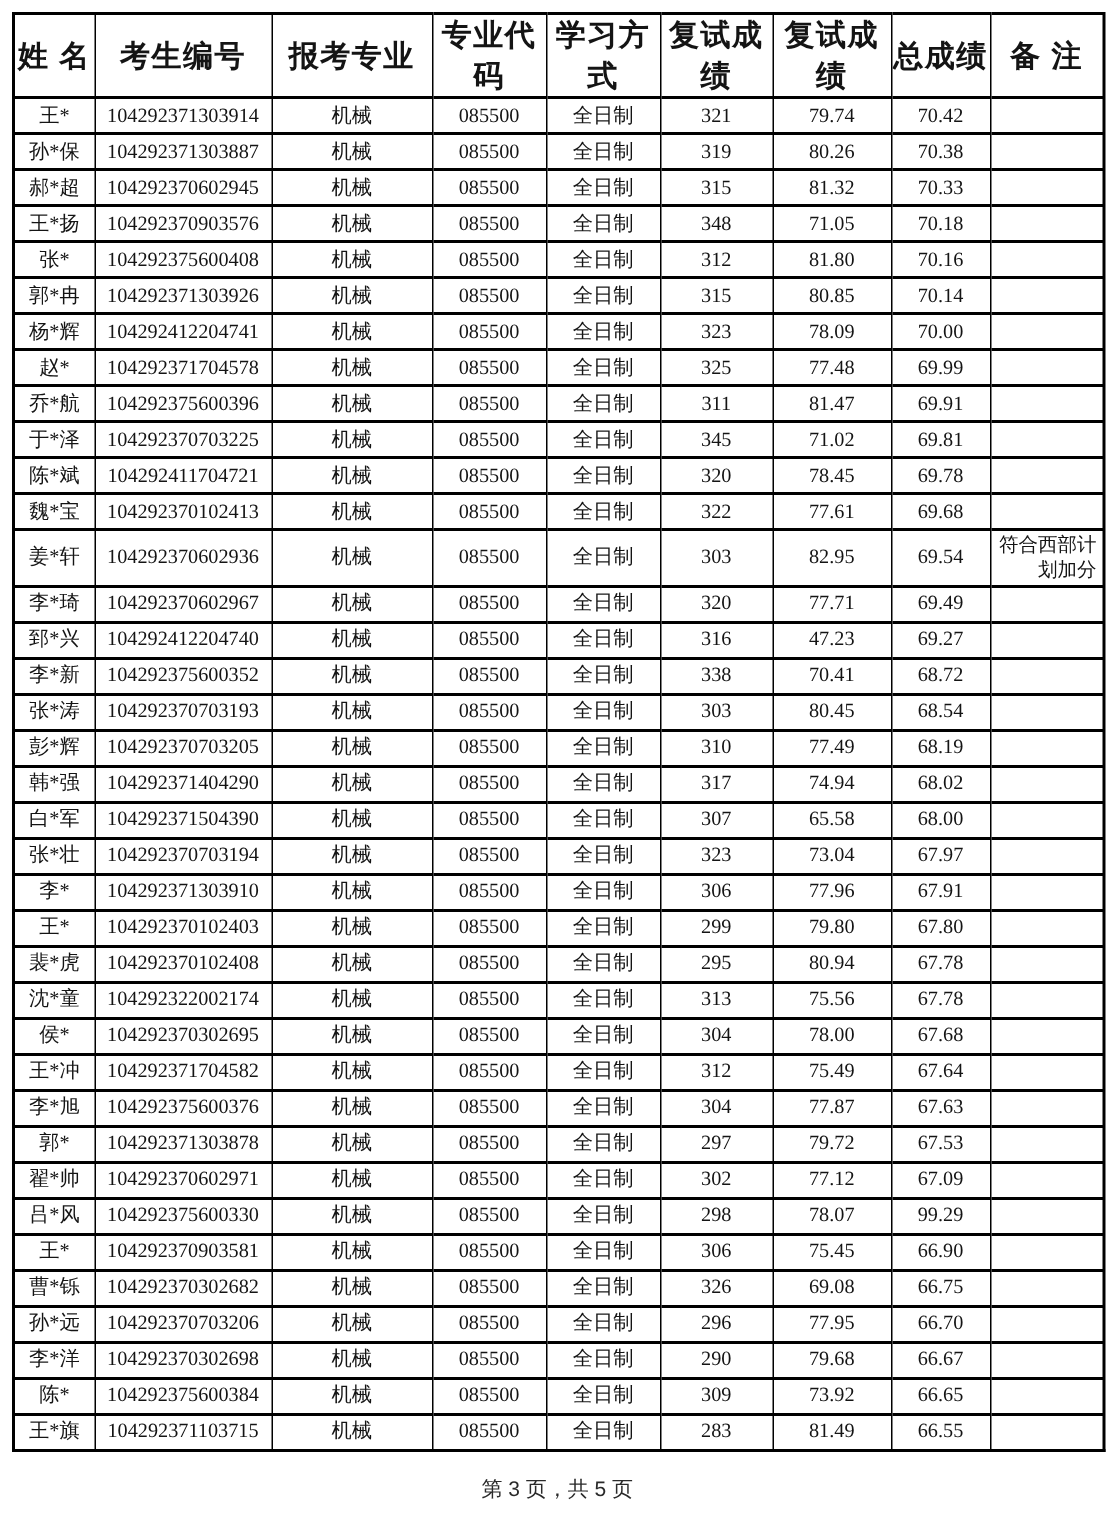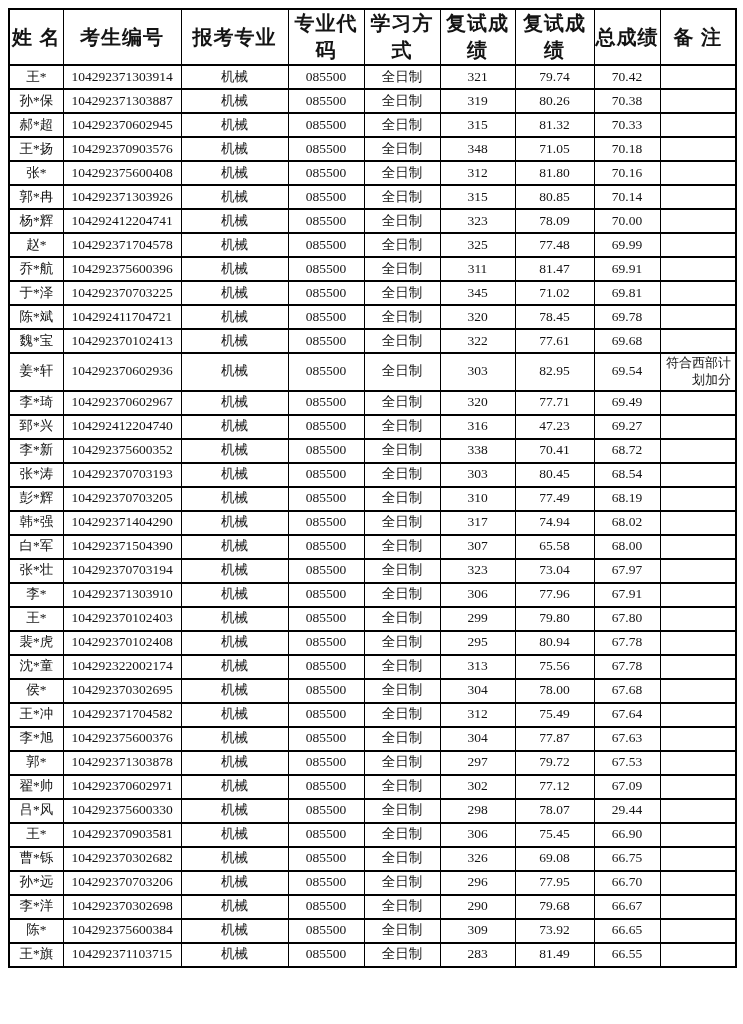--- a/index.html
+++ b/index.html
@@ -423,21 +423,21 @@
           <td class="cell-remark"></td>
         </tr>
         <tr>
           <td class="cell-name">吕*风</td>
           <td class="cell-candidate-id">104292375600330</td>
           <td class="cell-major">机械</td>
           <td class="cell-major-code">085500</td>
           <td class="cell-study-mode">全日制</td>
           <td class="cell-initial-score">298</td>
           <td class="cell-retest-score">78.07</td>
-          <td class="cell-total-score">29.44</td>
+          <td class="cell-total-score">99.29</td>
           <td class="cell-remark"></td>
         </tr>
         <tr>
           <td class="cell-name">王*</td>
           <td class="cell-candidate-id">104292370903581</td>
           <td class="cell-major">机械</td>
           <td class="cell-major-code">085500</td>
           <td class="cell-study-mode">全日制</td>
           <td class="cell-initial-score">306</td>
           <td class="cell-retest-score">75.45</td>
@@ -494,13 +494,14 @@
           <td class="cell-major">机械</td>
           <td class="cell-major-code">085500</td>
           <td class="cell-study-mode">全日制</td>
           <td class="cell-initial-score">283</td>
           <td class="cell-retest-score">81.49</td>
           <td class="cell-total-score">66.55</td>
           <td class="cell-remark"></td>
         </tr>
       </tbody>
   </table>
+  <div class="page-footer">第 3 页，共 5 页</div>
 </div>
 
 </body></html>

